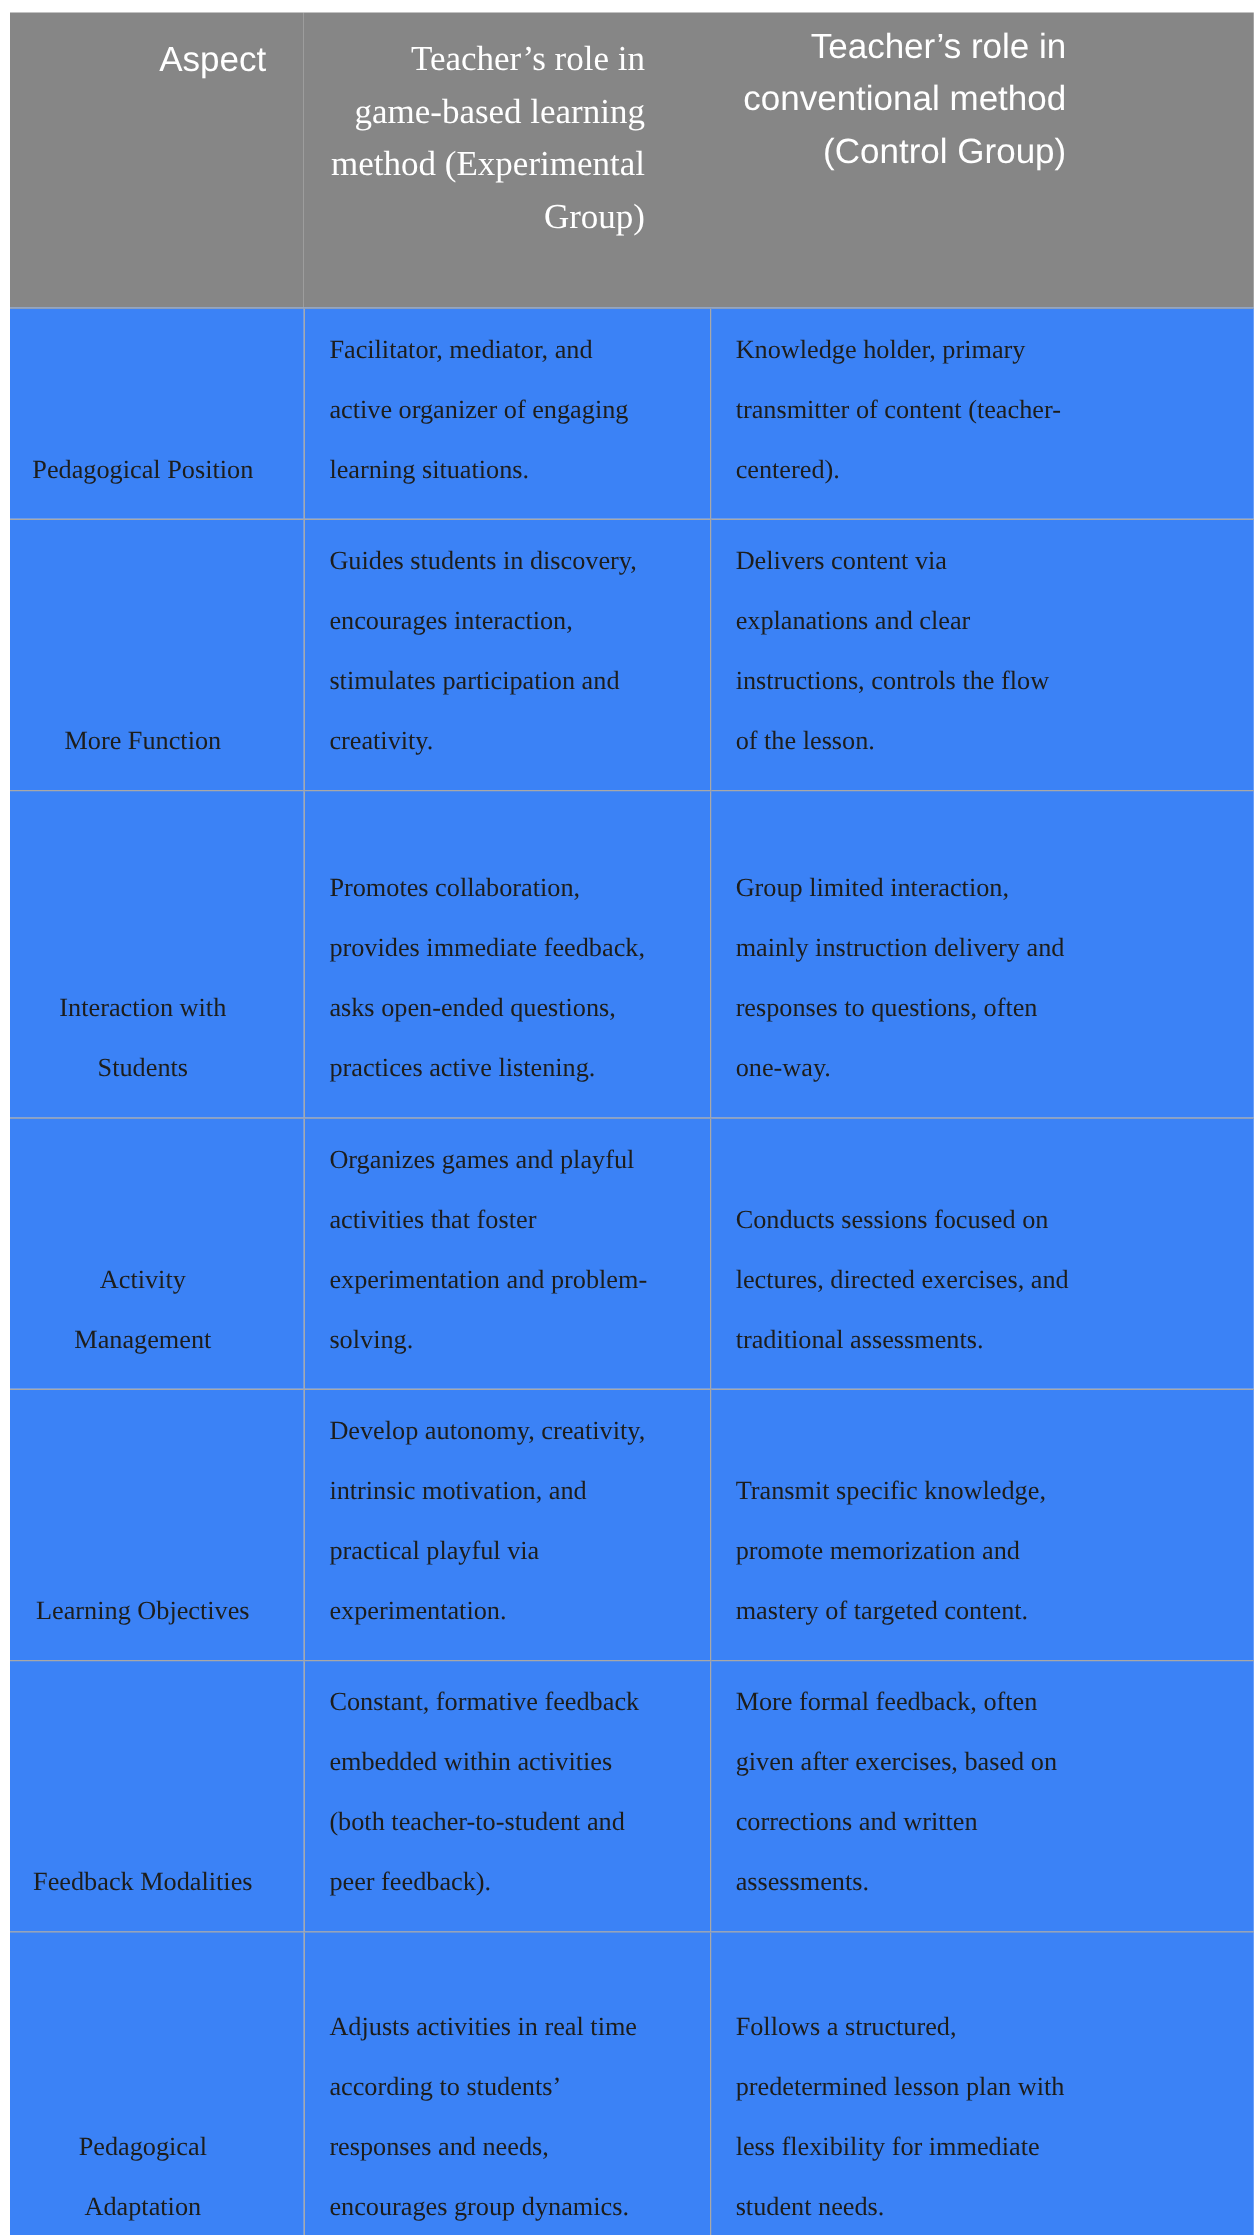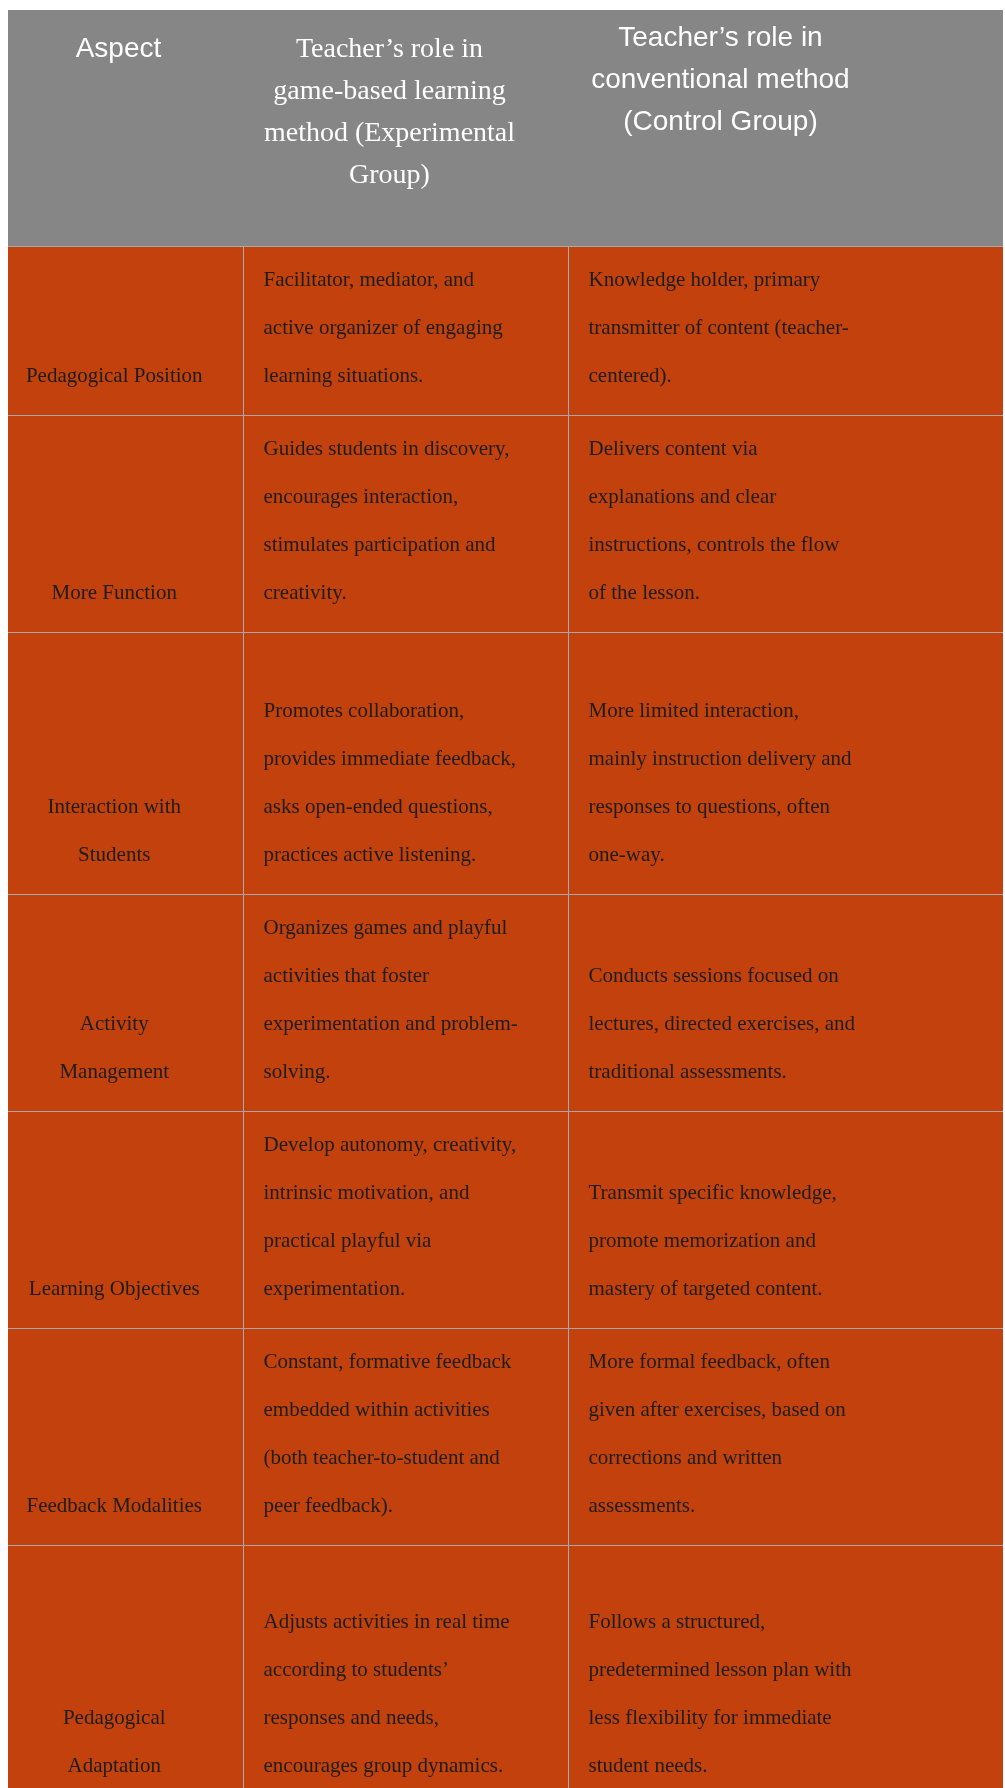--- a/index.html
+++ b/index.html
@@ -23,33 +23,33 @@
   col.c3 { width: 435px; }
 
   thead tr { height: 236px; }
   thead th {
     background: var(--header-bg, #868686);
     color: var(--header-text, #ffffff);
     font-family: "Liberation Sans", sans-serif;
     font-weight: 400;
     font-size: 28px;
     line-height: 42px;
-    text-align: center;
+    text-align: right;
     vertical-align: top;
   }
   th.h1 { padding: 17px 30px 16px 16px; }
   th.h2 { padding: 17px 52px 16px 20px; font-family: Liberation Serif, serif; }
   th.h3 { padding: 6px 150px 16px 20px; }
 
   tbody td {
     vertical-align: bottom;
     font-size: 21px;
     line-height: 48px;
     border-top: 1px solid var(--border, #a8a8a8);
-    background: #c2410c;
+    background: #3b82f6;
   }
   tbody td + td { border-left: 1px solid var(--border, #a8a8a8); }
   tbody tr:last-child td { border-bottom: 1px solid var(--border, #a8a8a8); }
 
   td.aspect { padding: 8px 38px 16px 16px; text-align: center; }
   td.exp    { padding: 8px 40px 16px 20px; }
   td.ctl    { padding: 8px 148px 16px 20px; }
 
   tbody tr:nth-child(1) { height: 166px; }
   tbody tr:nth-child(2) { height: 216px; }
@@ -83,21 +83,21 @@
         <td class="ctl">Knowledge holder, primary transmitter of content (teacher-centered).</td>
       </tr>
       <tr>
         <td class="aspect">More Function</td>
         <td class="exp">Guides students in discovery, encourages interaction, stimulates participation and creativity.</td>
         <td class="ctl">Delivers content via explanations and clear instructions, controls the flow of the lesson.</td>
       </tr>
       <tr>
         <td class="aspect">Interaction with Students</td>
         <td class="exp">Promotes collaboration, provides immediate feedback, asks open-ended questions, practices active listening.</td>
-        <td class="ctl">More limited interaction, mainly instruction delivery and responses to questions, often one-way.</td>
+        <td class="ctl">Group limited interaction, mainly instruction delivery and responses to questions, often one-way.</td>
       </tr>
       <tr>
         <td class="aspect">Activity Management</td>
         <td class="exp">Organizes games and playful activities that foster experimentation and problem-solving.</td>
         <td class="ctl">Conducts sessions focused on lectures, directed exercises, and traditional assessments.</td>
       </tr>
       <tr>
         <td class="aspect">Learning Objectives</td>
         <td class="exp">Develop autonomy, creativity, intrinsic motivation, and practical playful via experimentation.</td>
         <td class="ctl">Transmit specific knowledge, promote memorization and mastery of targeted content.</td>

